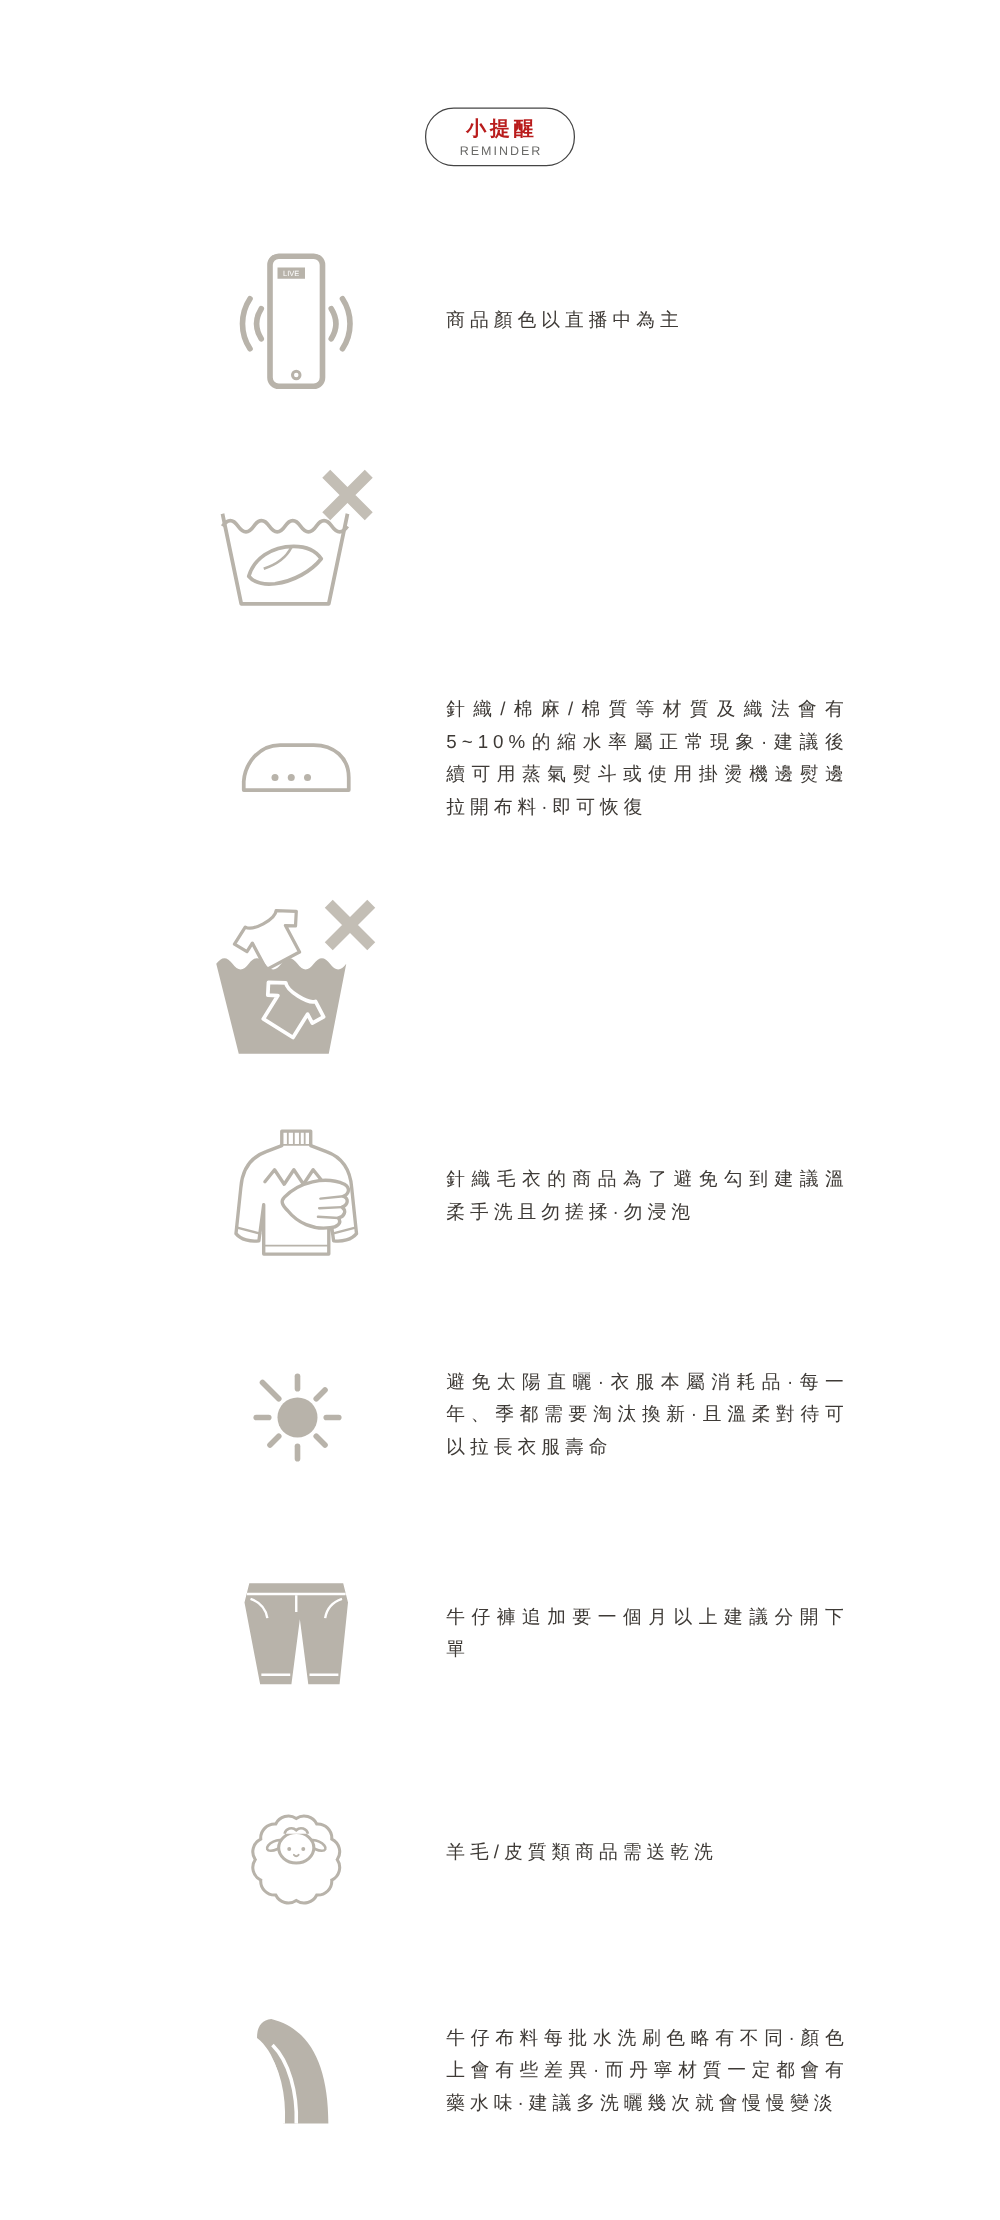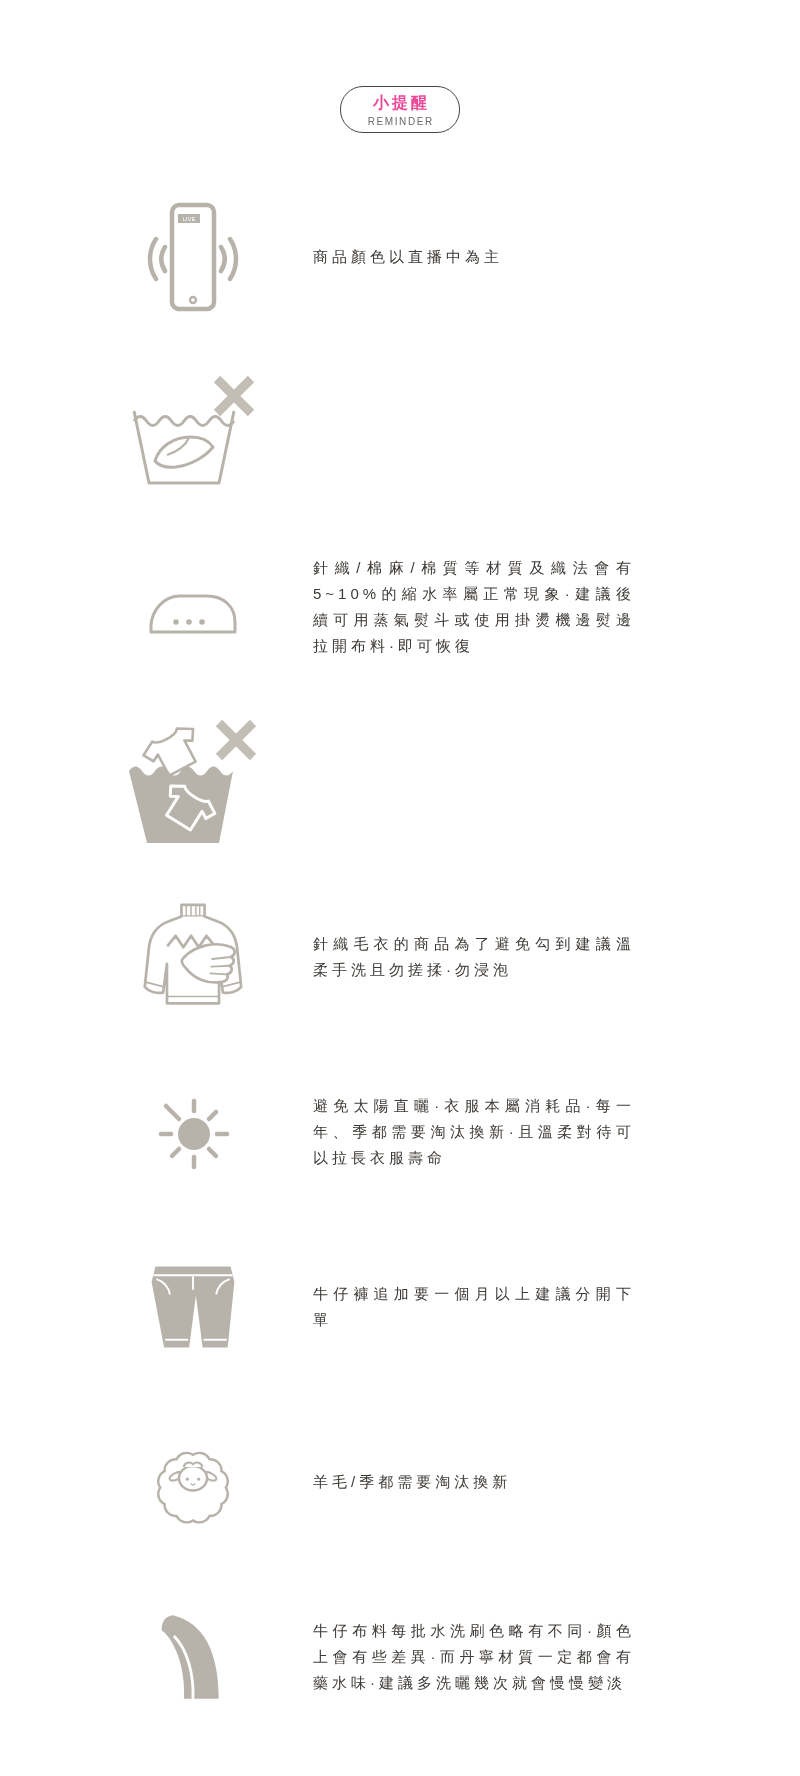--- a/index.html
+++ b/index.html
@@ -14,24 +14,24 @@
   body{
     width:800px;height:1776px;overflow:hidden;background:#ffffff;
     font-family:"Liberation Sans","DejaVu Sans",sans-serif;
   }
   
   .pill{
     width:120px;margin:86px auto 0;padding:6px 4px 5px;
     border:1.4px solid var(--pill-border);border-radius:23px;
     display:flex;flex-direction:column;align-items:center;background:#fff;
   }
-  .pill-title{font-size:16px;font-weight:bold;letter-spacing:3px;text-indent:3px;color:#ec4899;}
+  .pill-title{font-size:16px;font-weight:bold;letter-spacing:3px;text-indent:3px;color:#b91c1c;}
   .pill-sub{font-size:10px;letter-spacing:1.6px;text-indent:1.6px;color:var(--subtitle);margin-top:2px;}
   
-  .rows{margin-top:36px;}
+  .rows{margin-top:36px;padding-left:44px;}
   .row{height:175px;display:flex;align-items:center;}
   .icon-cell{width:150px;margin-left:118px;flex-shrink:0;display:flex;justify-content:center;align-items:center;}
   .icon-cell svg{color:var(--icon);display:block;}
   .text-cell{width:322px;margin-left:45px;}
   .text-cell p{
     margin:0;font-size:15px;line-height:26px;letter-spacing:4px;
     color:var(--text);text-align:justify;text-justify:inter-ideograph;
   }
   .xm{stroke:var(--x-mark);}
 </style>
@@ -177,21 +177,21 @@
         <ellipse cx="32" cy="42" rx="7.5" ry="3.6" transform="rotate(-25 32 42)" fill="#ffffff" stroke="currentColor" stroke-width="2.2"></ellipse>
         <ellipse cx="68" cy="42" rx="7.5" ry="3.6" transform="rotate(25 68 42)" fill="#ffffff" stroke="currentColor" stroke-width="2.2"></ellipse>
         <ellipse cx="50" cy="44" rx="15" ry="13" fill="#ffffff" stroke="currentColor" stroke-width="2.6"></ellipse>
         <path d="M40,32 a6,6 0 0 1 10,-3 a6,6 0 0 1 10,3" fill="#ffffff" stroke="currentColor" stroke-width="2.2"></path>
         <circle cx="44" cy="45" r="1.7" fill="currentColor"></circle>
         <circle cx="56" cy="45" r="1.7" fill="currentColor"></circle>
         <path d="M48,50 q2,2.5 4,0" fill="none" stroke="currentColor" stroke-width="1.6" stroke-linecap="round"></path>
       </svg>
     </div>
     <div class="text-cell">
-      <p>羊毛/季都需要淘汰換新</p>
+      <p>羊毛/皮質類商品需送乾洗</p>
     </div>
   </div>
 
   <div class="row">
     <div class="icon-cell">
       <svg width="78" height="94" viewBox="0 0 82 96">
         <path d="M20,4 C52,12 68,42 68,92 L30,92 C32,62 24,32 8,20 C8,10 12,5 20,4 Z" fill="currentColor"></path>
         <g stroke="#ffffff" stroke-width="3" fill="none">
           <path d="M30,92 C31,68 26,44 14,30"></path>
           <path d="M41,92 C42,66 35,40 21,26"></path>

